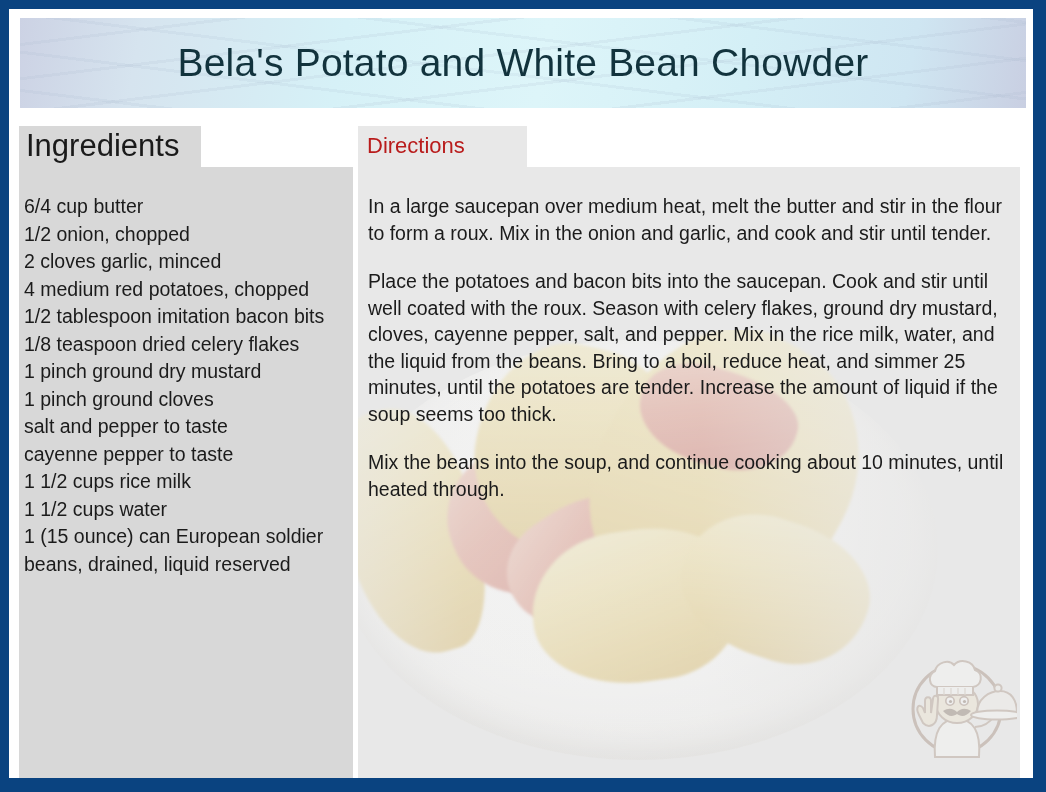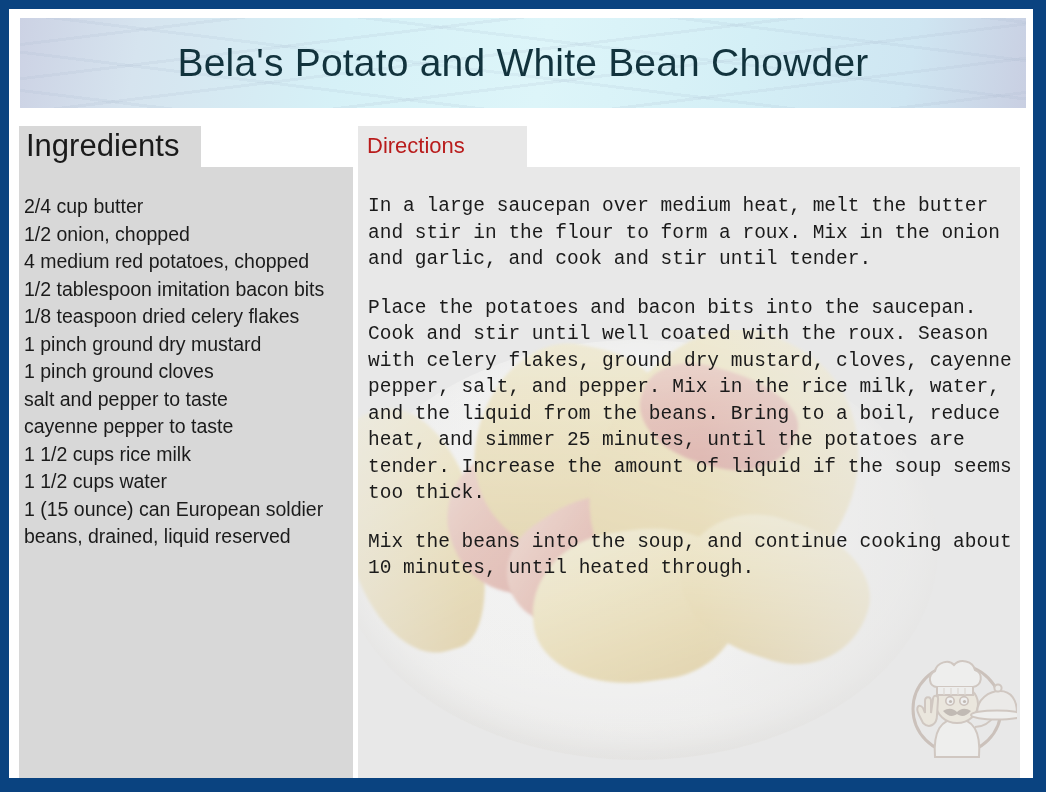--- a/index.html
+++ b/index.html
@@ -222,21 +222,20 @@
     z-index: 11;
   }
   #directions-body {
     position: absolute;
     left: 358px;
     top: 167px;
     width: 662px;
     height: 611px;
     z-index: 22;
     pointer-events: none;
-    font-family: Liberation Mono, monospace;
   }
   #directions-steps {
     position: absolute;
     left: 10px;
     top: 26px;
     width: 648px;
     font-size: 19.5px;
     line-height: 26.5px;
     color: #1b1b1b;
     pointer-events: auto;
@@ -284,22 +283,23 @@
     <div id="title-text">Bela's Potato and White Bean Chowder</div>
   </div>
 
   <div id="directions-panel"></div>
 
   <div id="ingredients-header">
     <div id="ingredients-header-label">Ingredients</div>
   </div>
   <div id="ingredients-panel">
     <div id="ingredients-list">
-        <div class="ing-item">2/4 cup butter</div>
+        <div class="ing-item">6/4 cup butter</div>
         <div class="ing-item">1/2 onion, chopped</div>
+        <div class="ing-item">2 cloves garlic, minced</div>
         <div class="ing-item">4 medium red potatoes, chopped</div>
         <div class="ing-item">1/2 tablespoon imitation bacon bits</div>
         <div class="ing-item">1/8 teaspoon dried celery flakes</div>
         <div class="ing-item">1 pinch ground dry mustard</div>
         <div class="ing-item">1 pinch ground cloves</div>
         <div class="ing-item">salt and pepper to taste</div>
         <div class="ing-item">cayenne pepper to taste</div>
         <div class="ing-item">1 1/2 cups rice milk</div>
         <div class="ing-item">1 1/2 cups water</div>
         <div class="ing-item">1 (15 ounce) can European soldier beans, drained, liquid reserved</div>

